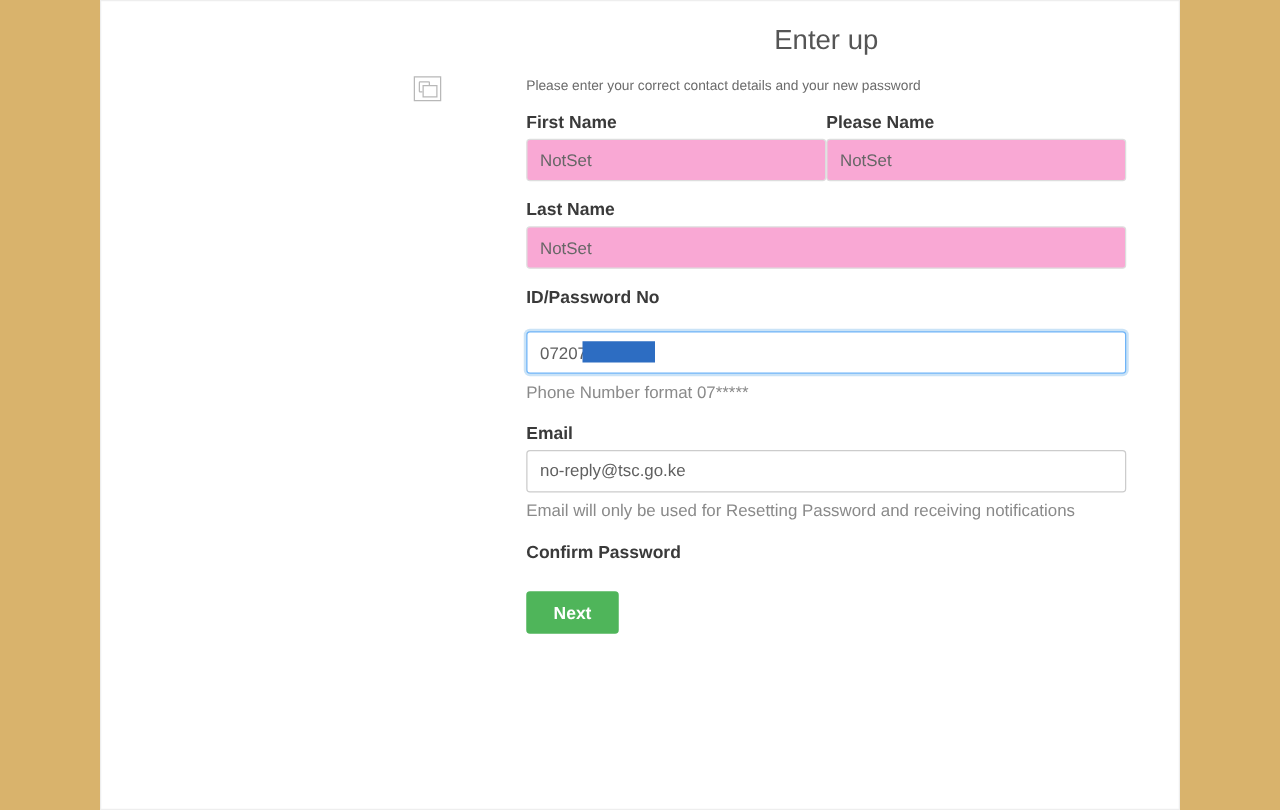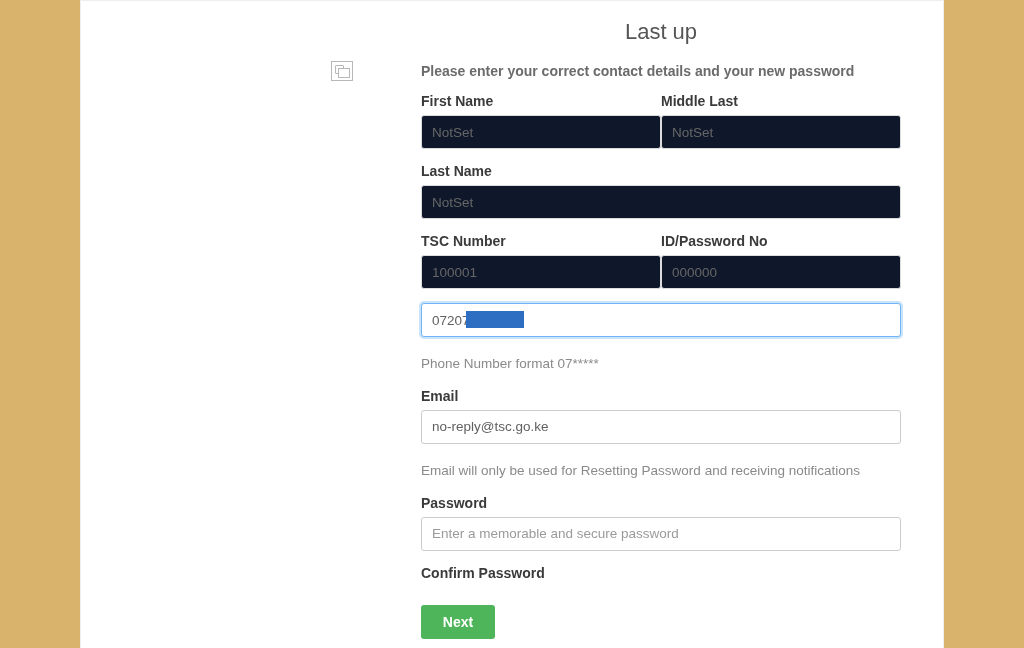--- a/index.html
+++ b/index.html
@@ -59,24 +59,23 @@
     max-width: 480px;
   }
   h1.title {
     text-align: center;
     font-size: 22px;
     font-weight: 500;
     color: #555;
     margin: 8px 0 18px;
   }
   .intro {
-    font-size: 14px;
+    font-size: 11px;
     color: #6b6b6b;
     margin-bottom: 14px;
-    font-weight: bold;
   }
   .row { display: flex; }
   .col { flex: 1; }
   .field { margin-bottom: 14px; }
   label.lbl {
     display: block;
     font-weight: 700;
     color: #3a3a3a;
     font-size: 14px;
     margin-bottom: 6px;
@@ -85,34 +84,34 @@
     width: 100%;
     height: 34px;
     padding: 6px 10px;
     font-size: 13.5px;
     color: #606060;
     background: #fff;
     border: 1px solid #ccc;
     border-radius: 3px;
   }
   .input[disabled] {
-    background: #0f172a;
+    background: #f9a8d4;
     color: #666;
     border: 1px solid #ddd;
   }
   .input.focus {
     border: 1px solid #6fb4f7;
     box-shadow: 0 0 0 2px rgba(102,175,233,.35);
     outline: none;
   }
   .input::placeholder { color: #9a9a9a; }
   .hint {
     font-size: 13.5px;
     color: #8a8a8a;
-    margin-top: 18px;
+    margin-top: 6px;
     line-height: 1.4;
   }
   .phone-wrap { position: relative; }
   .redact {
     position: absolute;
     top: 8px;
     left: 45px;
     width: 58px;
     height: 17px;
     background: #2d6dc2;
@@ -138,69 +137,60 @@
   <div class="side-border"></div>
 
   <div class="content">
 
     <div class="left-col">
       <div class="placeholder-icon"></div>
     </div>
 
     <div class="form-col">
 
-      <h1 class="title">Last up</h1>
+      <h1 class="title">Enter up</h1>
 
       <p class="intro">Please enter your correct contact details and your new password</p>
 
       <div class="row">
         <div class="col field">
           <label class="lbl">First Name</label>
           <input class="input" disabled="" value="NotSet" style="">
         </div>
         <div class="col field">
-          <label class="lbl">Middle Last</label>
+          <label class="lbl">Please Name</label>
           <input class="input" disabled="" value="NotSet" style="">
         </div>
       </div>
 
       <div class="field">
         <label class="lbl">Last Name</label>
         <input class="input" disabled="" value="NotSet" style="">
       </div>
 
       <div class="row">
         <div class="col field">
-          <label class="lbl">TSC Number</label>
-          <input class="input" disabled="" value="100001" style="">
-        </div>
-        <div class="col field">
           <label class="lbl">ID/Password No</label>
-          <input class="input" disabled="" value="000000" style="">
         </div>
       </div>
 
       <div class="field">
         <div class="phone-wrap">
           <input class="input focus" value="07207" style="">
           <div class="redact"></div>
         </div>
         <div class="hint">Phone Number format 07*****</div>
       </div>
 
       <div class="field">
         <label class="lbl">Email</label>
         <input class="input" value="no-reply@tsc.go.ke" style="">
         <div class="hint">Email will only be used for Resetting Password and receiving notifications</div>
       </div>
 
-      <div class="field">
-        <label class="lbl">Password</label>
-        <input type="password" class="input" placeholder="Enter a memorable and secure password" style="">
-      </div>
 
       <div class="field">
         <label class="lbl">Confirm Password</label>
       </div>
 
       <button class="btn-next">Next</button>
 
     </div>
   </div>
 

